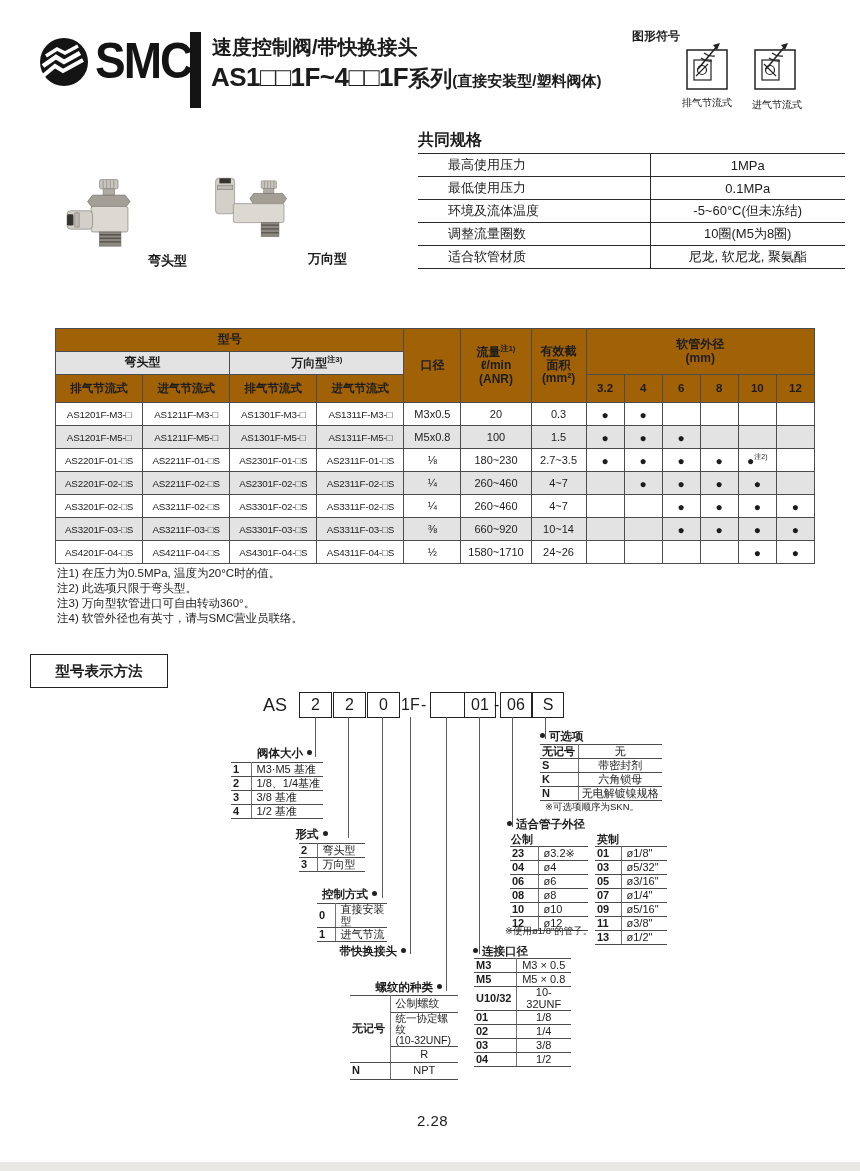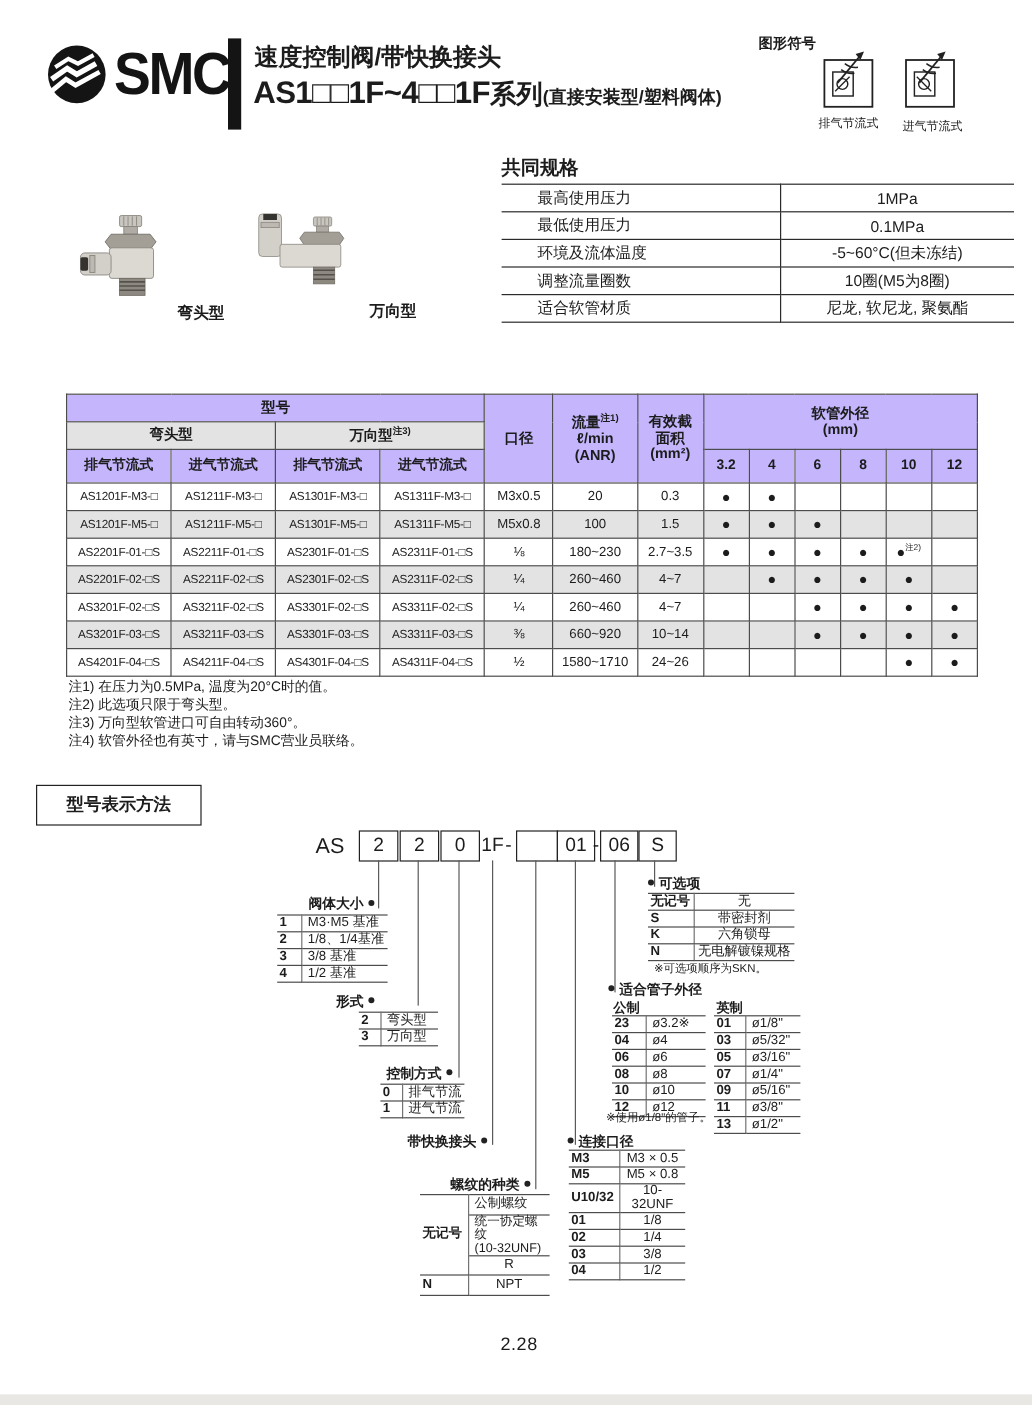--- a/index.html
+++ b/index.html
@@ -25,21 +25,21 @@
   .sectitle{font-size:16px;font-weight:bold;}
   table.spec{border-collapse:collapse;width:427px;table-layout:fixed;font-size:13px;}
   table.spec td{height:22px;border-bottom:1.4px solid #2a2a2a;padding:0;}
   table.spec tr:first-child td{border-top:1.4px solid #2a2a2a;}
   table.spec td.l{padding-left:30px;border-right:1.4px solid #2a2a2a;}
   table.spec td.v{text-align:center;}
 
   
   table.main{border-collapse:collapse;table-layout:fixed;width:760px;border:1.6px solid #1d1d1d;}
   table.main td{border:1px solid #4c4c4c;text-align:center;vertical-align:middle;padding:0;overflow:hidden;}
-  table.main tr.h td{background:#c4b5fd;font-weight:bold;font-size:12px;line-height:1.12;}
+  table.main tr.h td{background:#a16207;font-weight:bold;font-size:12px;line-height:1.12;}
   table.main tr.h1 td{height:21px;}
   table.main tr.h2 td{height:21px;}
   table.main tr.h3 td{height:27px;font-size:11.5px;}
   table.main tbody tr{height:23px;}
   table.main tbody tr:nth-child(even) td{background:#e3e3e3;}
   .mcell{font-size:9.8px;letter-spacing:-0.2px;margin-top:43px;}
   .ccell{font-size:11px;}
   .dot{font-size:12px;line-height:1;}
   .dsup{font-size:7px;vertical-align:super;}
   .hsup{font-size:8px;vertical-align:super;font-weight:bold;}
@@ -417,21 +417,21 @@
         </tr>
 
         <tr>
           <td class="code">4</td>
           <td class="val">1/2 基准</td>
         </tr>
 
     </tbody>
   </table>
 
-  <div class="abs dlabel" style="left:280px;top:827px;width:63px;text-align:left;"><span>形式</span><span class="cdot r"></span></div>
+  <div class="abs dlabel" style="left:280px;top:827px;width:63px;text-align:center;"><span>形式</span><span class="cdot r"></span></div>
   <table class="mini abs" style="left:299px;top:843px;width:66px;">
     <colgroup>
         <col style="width:18px">
         <col>
       </colgroup>
     <tbody>
 
         <tr>
           <td class="code">2</td>
           <td class="val">弯头型</td>
@@ -448,21 +448,21 @@
   <div class="abs dlabel" style="left:300px;top:887px;width:77px;text-align:right;"><span>控制方式</span><span class="cdot r"></span></div>
   <table class="mini abs" style="left:317px;top:903px;width:70px;">
     <colgroup>
         <col style="width:18px">
         <col>
       </colgroup>
     <tbody>
 
         <tr>
           <td class="code">0</td>
-          <td class="val">排气节流</td>
+          <td class="val">直接安装型</td>
         </tr>
 
         <tr>
           <td class="code">1</td>
           <td class="val">进气节流</td>
         </tr>
 
     </tbody>
   </table>
 

